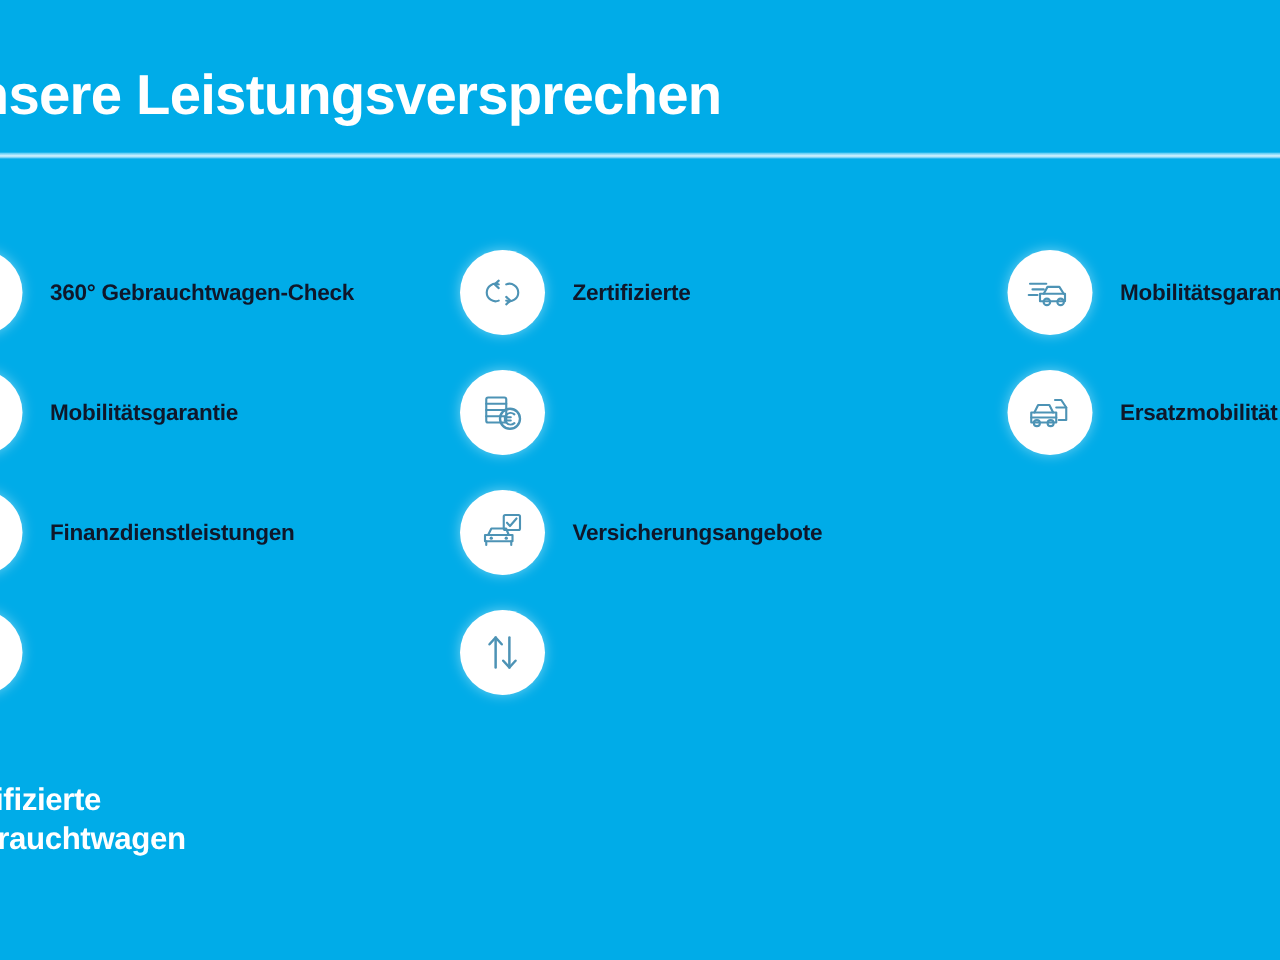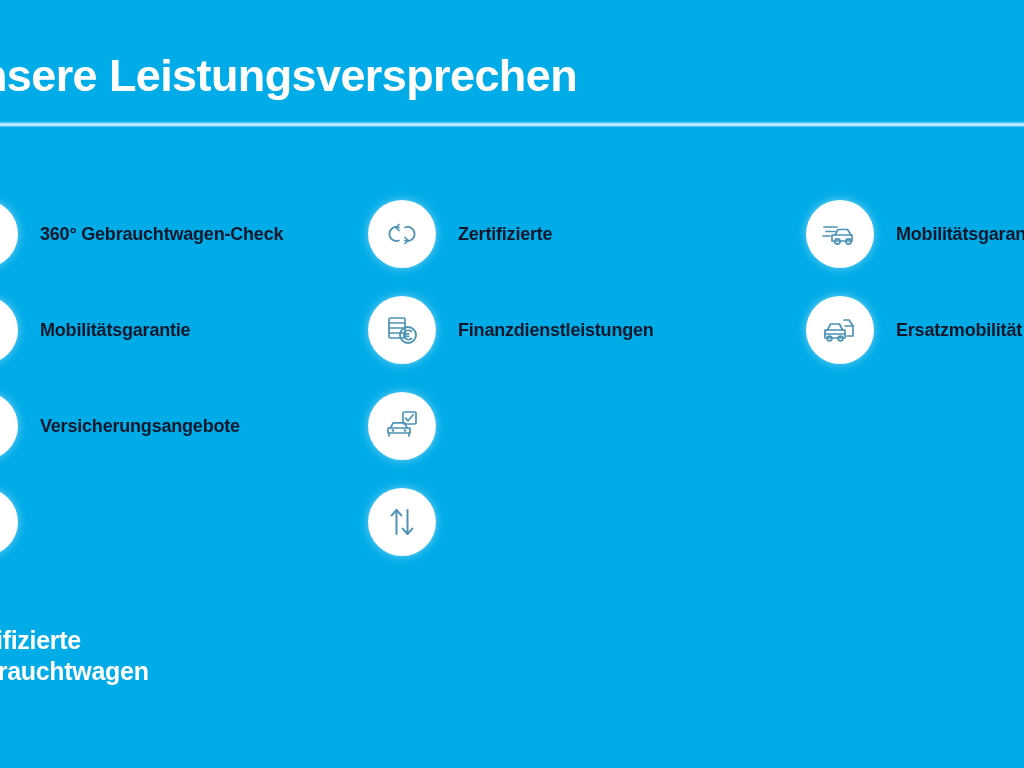--- a/index.html
+++ b/index.html
@@ -165,21 +165,21 @@
 
     <div class="benefit-row">
       <span class="icon-circle">
         <svg viewBox="0 0 40 40" aria-hidden="true">
           <path class="ico" d="M20 5l12 4v10c0 8-5 13-12 16-7-3-12-8-12-16V9z"></path>
           <path class="ico" d="M14 21h12M15.5 21l1.8-4h5.4l1.8 4"></path>
           <circle class="ico-fill" cx="16.5" cy="22.8" r="1.2"></circle>
           <circle class="ico-fill" cx="23.5" cy="22.8" r="1.2"></circle>
         </svg>
       </span>
-      <span class="benefit-label">Versicherungsangebote</span>
+      <span class="benefit-label">Finanzdienstleistungen</span>
     </div>
 
     <div class="benefit-row">
       <span class="icon-circle">
         <svg viewBox="0 0 40 40" aria-hidden="true">
           <path class="ico" d="M27 7a8 8 0 00-9.6 10.3L7 27.7 12.3 33l10.4-10.4A8 8 0 0033 13l-4.6 4.6-4-.9-.9-4z"></path>
         </svg>
       </span>
     </div>
 
@@ -205,36 +205,36 @@
           <rect class="ico" x="7" y="8" width="16" height="20" rx="1.5"></rect>
           <line class="ico" x1="7" y1="13" x2="23" y2="13"></line>
           <line class="ico" x1="7" y1="18" x2="23" y2="18"></line>
           <line class="ico" x1="7" y1="23" x2="23" y2="23"></line>
           <circle class="ico" cx="26" cy="25" r="8" style="stroke-width:1.9"></circle>
           <path class="ico" d="M29.5 21.5a4.6 4.6 0 100 7"></path>
           <line class="ico" x1="21.8" y1="23.8" x2="26.6" y2="23.8"></line>
           <line class="ico" x1="21.8" y1="26.4" x2="26.6" y2="26.4"></line>
         </svg>
       </span>
-      <span class="benefit-label">Finanzdienstleistungen</span>
     </div>
 
     <div class="benefit-row">
       <span class="icon-circle">
         <svg viewBox="0 0 40 40" aria-hidden="true">
           <path class="ico" d="M6 27h22v-5H6z"></path>
           <path class="ico" d="M8.5 22l2.6-5.2h11.8L25 22"></path>
           <line class="ico" x1="7" y1="27" x2="7" y2="30"></line>
           <line class="ico" x1="27" y1="27" x2="27" y2="30"></line>
           <circle class="ico-fill" cx="11" cy="24.5" r="1.3"></circle>
           <circle class="ico-fill" cx="23" cy="24.5" r="1.3"></circle>
           <rect class="ico" x="21" y="6" width="13" height="12" rx="1.2"></rect>
           <path class="ico" d="M23.6 12.2l2.4 2.6 5.2-6"></path>
         </svg>
       </span>
+      <span class="benefit-label">Versicherungsangebote</span>
     </div>
 
     <div class="benefit-row">
       <span class="icon-circle">
         <svg viewBox="0 0 40 40" aria-hidden="true">
           <line class="ico" x1="14.5" y1="32" x2="14.5" y2="8" style="stroke-width:2"></line>
           <path class="ico" d="M9.6 13.4l4.9-5.4 4.9 5.4" style="stroke-width:2"></path>
           <line class="ico" x1="25.5" y1="8" x2="25.5" y2="32" style="stroke-width:2"></line>
           <path class="ico" d="M20.6 26.6l4.9 5.4 4.9-5.4" style="stroke-width:2"></path>
         </svg>

